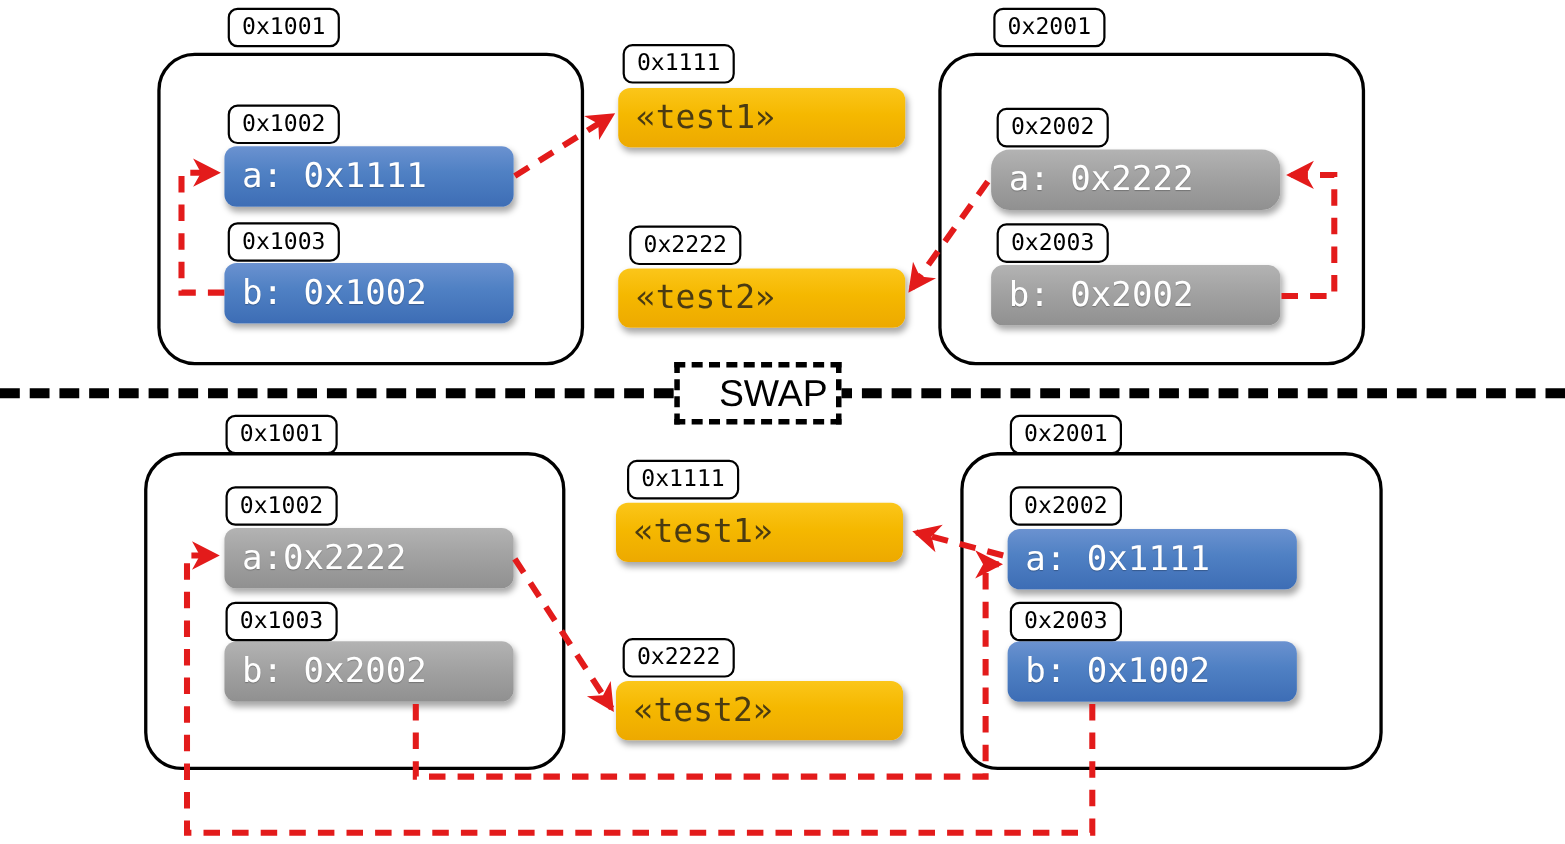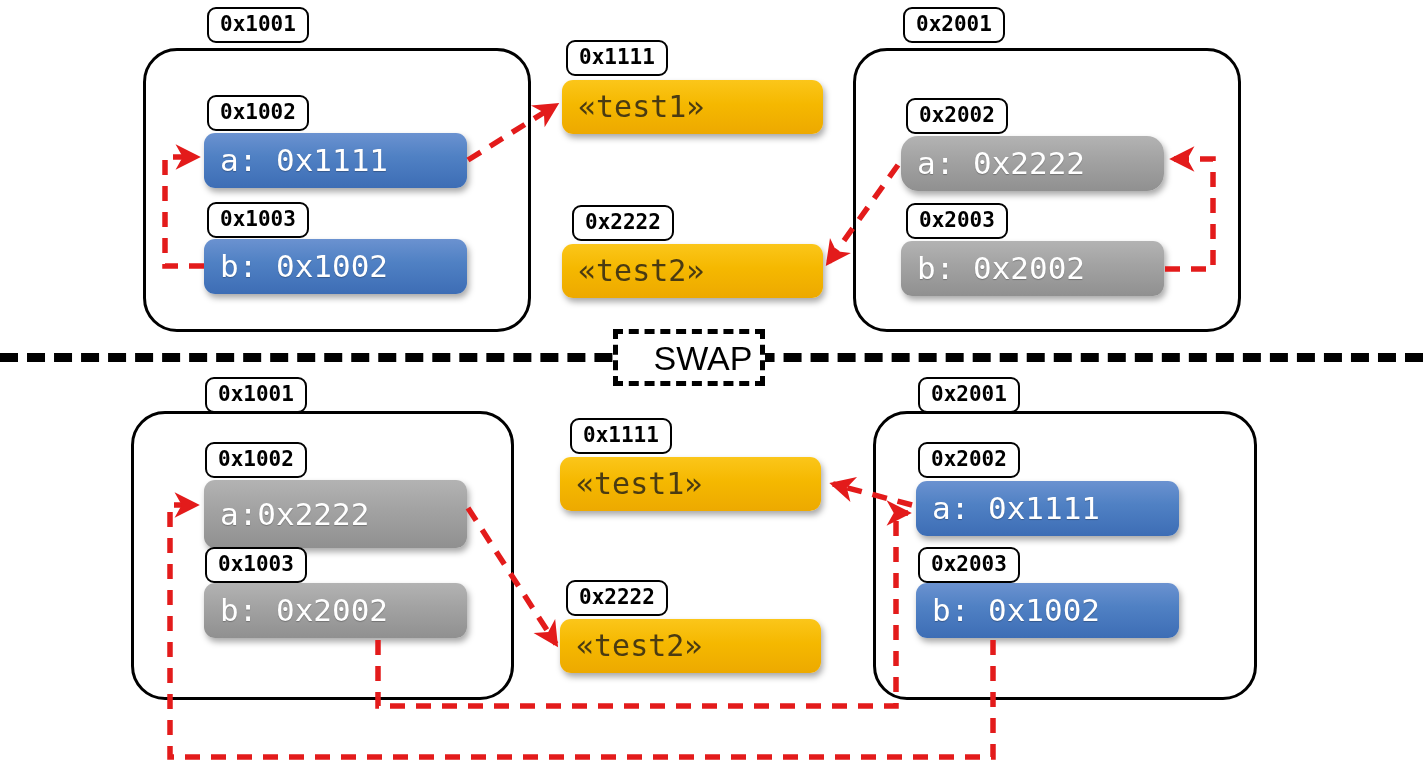--- a/index.html
+++ b/index.html
@@ -30,21 +30,20 @@
     background:#ffffff;
     color:#000000;
     font-family:"DejaVu Sans Mono", monospace;
     font-size:21px;
     line-height:1;
     padding:5px 11px 6px 11px;
     letter-spacing:0px;
     white-space:nowrap;
     box-sizing:border-box;
     z-index:6;
-    font-weight:bold;
   }
 
   
   .cell{
     position:absolute;
     border-radius:11px;
     color:#ffffff;
     font-family:"DejaVu Sans Mono", monospace;
     font-size:31px;
     line-height:1;
@@ -122,21 +121,21 @@
   <div class="addr" style="left:906px;top:203px;">0x2003</div>
   <div class="cell gray" style="left:901px;top:241px;width:263px;height:55px;">b: 0x2002</div>
 
   <div class="divider" style="top:353px;"></div>
   <div class="swapbox" style="left:613px;top:329px;width:152px;height:57px;padding-left:28px;">SWAP</div>
 
   <div class="addr" style="left:205px;top:377px;">0x1001</div>
   <div class="panel" style="left:131px;top:411px;width:383px;height:289px;"></div>
 
   <div class="addr" style="left:205px;top:442px;">0x1002</div>
-  <div class="cell gray" style="left:204px;top:480px;width:263px;height:68px;">a:0x2222</div>
+  <div class="cell gray" style="left:204px;top:480px;width:263px;height:55px;">a:0x2222</div>
 
   <div class="addr" style="left:205px;top:547px;">0x1003</div>
   <div class="cell gray" style="left:204px;top:583px;width:263px;height:55px;">b: 0x2002</div>
 
   <div class="addr" style="left:570px;top:418px;">0x1111</div>
   <div class="cell yellow" style="left:560px;top:457px;width:261px;height:54px;">«test1»</div>
 
   <div class="addr" style="left:566px;top:580px;">0x2222</div>
   <div class="cell yellow" style="left:560px;top:619px;width:261px;height:54px;">«test2»</div>
 

